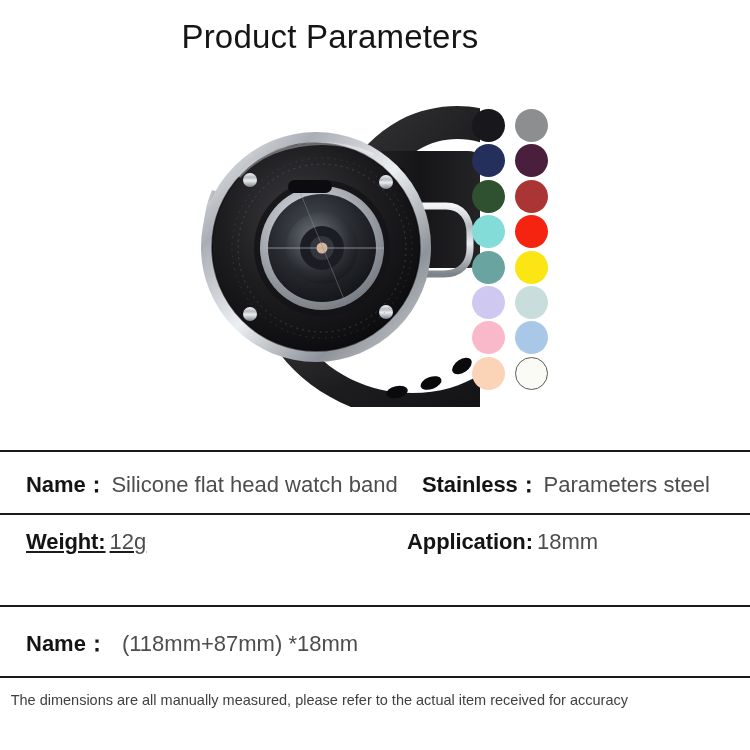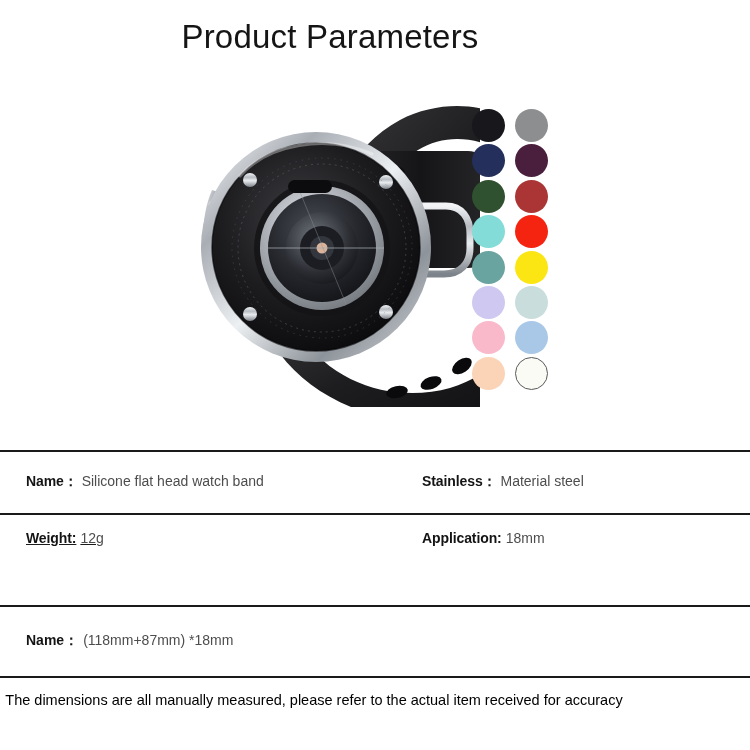--- a/index.html
+++ b/index.html
@@ -74,51 +74,51 @@
     border-top: 2px solid #1a1a1a;
   }
   .rule.r1 { top: 450px; }
   .rule.r2 { top: 513px; }
   .rule.r3 { top: 605px; }
   .rule.r4 { top: 676px; }
 
   .spec-cell {
     position: absolute;
     white-space: nowrap;
-    font-size: 14px;
+    font-size: 22px;
     line-height: 1;
   }
   .spec-cell .k {
     font-weight: 700;
     color: #141414;
     letter-spacing: -0.1px;
   }
   .spec-cell .v {
     font-weight: 400;
     color: #4d4d4d;
     margin-left: 4px;
   }
 
   .cell-name        { left: 26px;  top: 474px; }
   .cell-material    { left: 422px; top: 474px; }
   .cell-weight      { left: 26px;  top: 531px; text-decoration: underline; }
-  .cell-application { left: 422px; top: 531px; }
+  .cell-application { left: 407px; top: 531px; }
   .cell-size        { left: 26px;  top: 633px; }
 
   .cell-size .k { letter-spacing: 0; }
-  .cell-size .v { margin-left: 5px; }
+  .cell-size .v { margin-left: 14px; }
 
   .footnote {
     position: absolute;
     top: 692px;
     left: 0;
     width: 628px;
-    text-align: center;
+    text-align: right;
     font-size: 14.5px;
-    color: #000000;
+    color: #404040;
   }
 </style>
 </head>
 <body>
 
 <div class="page-title">Product Parameters</div>
 
 <div class="hero">
 
   <div class="watch-stage">
@@ -267,21 +267,21 @@
 <div class="rule r1"></div>
 <div class="rule r2"></div>
 <div class="rule r3"></div>
 <div class="rule r4"></div>
 
 <div class="spec-cell cell-name">
   <span class="k">Name：</span><span class="v">Silicone flat head watch band</span>
 </div>
 
 <div class="spec-cell cell-material">
-  <span class="k">Stainless：</span><span class="v">Material steel</span>
+  <span class="k">Stainless：</span><span class="v">Parameters steel</span>
 </div>
 
 <div class="spec-cell cell-weight">
   <span class="k">Weight:</span><span class="v">12g</span>
 </div>
 
 <div class="spec-cell cell-application">
   <span class="k">Application:</span><span class="v">18mm</span>
 </div>
 

